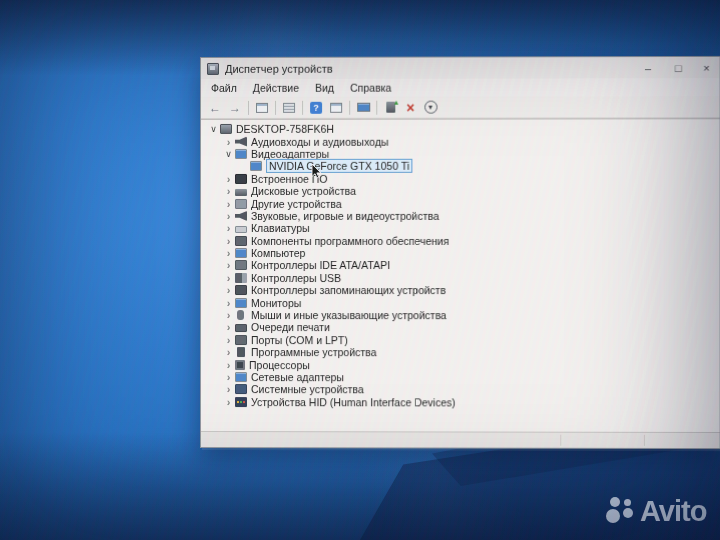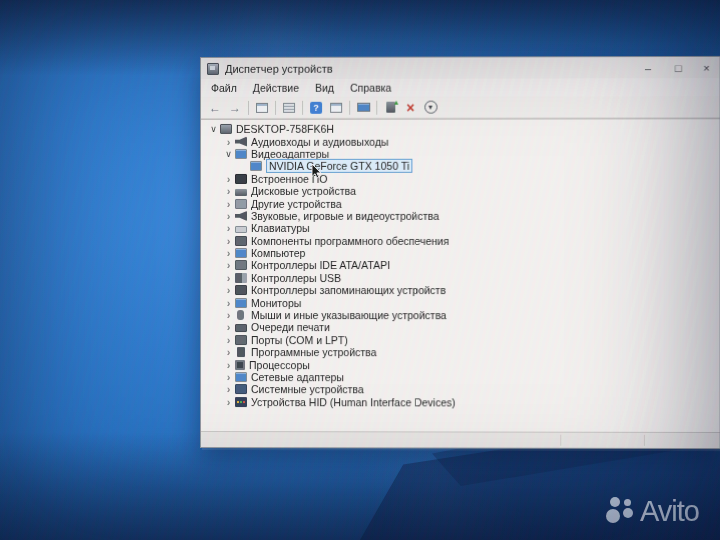--- a/index.html
+++ b/index.html
@@ -108,21 +108,21 @@
 
   
   .watermark { position:absolute; left:598px; top:494px; display:flex; align-items:center;
     color:rgba(222,230,243,.82); }
   .wm-dots { position:relative; width:38px; height:34px; margin-right:4px; }
   .wm-dot { position:absolute; border-radius:50%; background:rgba(222,230,243,.82); }
   .wm-d1 { width:10px; height:10px; left:12px; top:3px; }
   .wm-d2 { width:7px;  height:7px;  left:26px; top:5px; }
   .wm-d3 { width:14px; height:14px; left:8px;  top:15px; }
   .wm-d4 { width:10px; height:10px; left:25px; top:14px; }
-  .wm-text { font-size:29px; font-weight:normal; letter-spacing:-1px; line-height:34px; }
+  .wm-text { font-size:29px; font-weight:bold; letter-spacing:-1px; line-height:34px; }
 </style>
 </head>
 <body>
 
 <div class="desktop">
   <div class="beam"></div>
   <div class="poly-dark1"></div>
   <div class="poly-dark2"></div>
   <div class="teal-line"></div>
   <div class="sky-top"></div>

